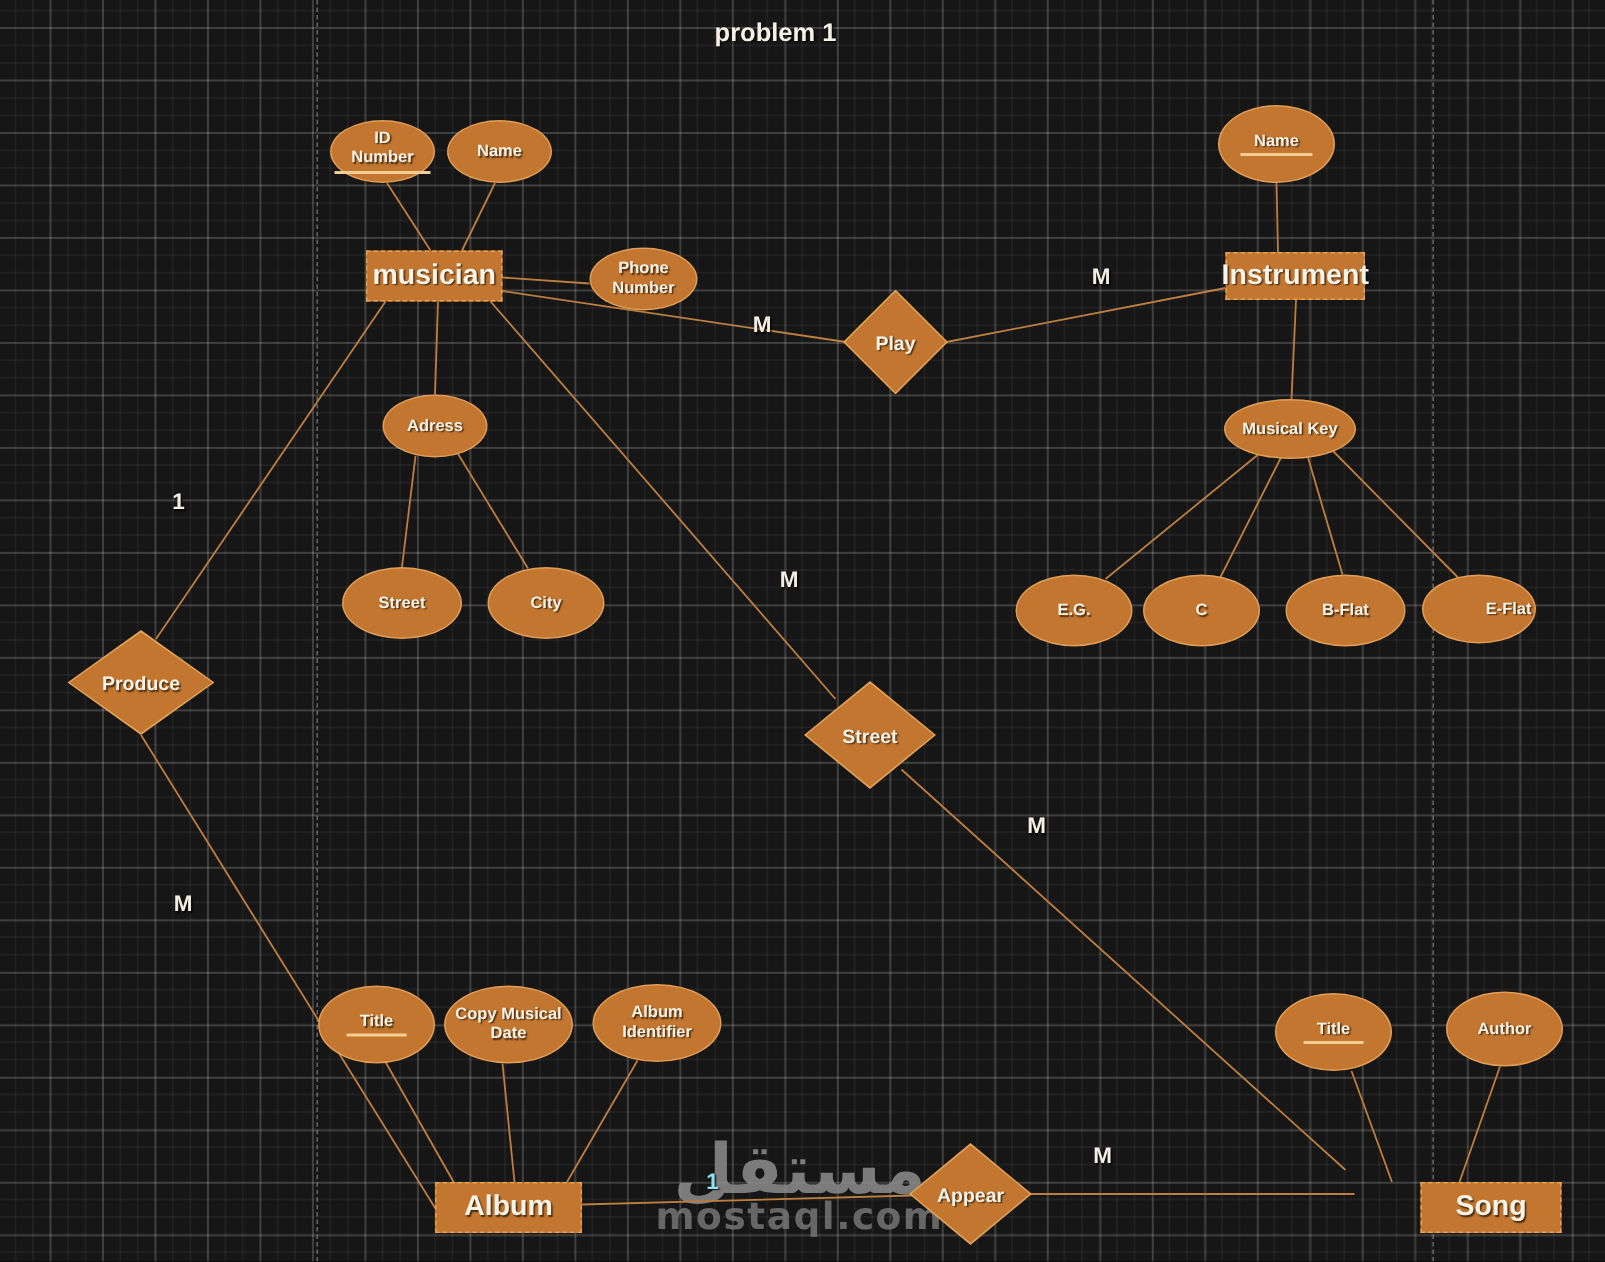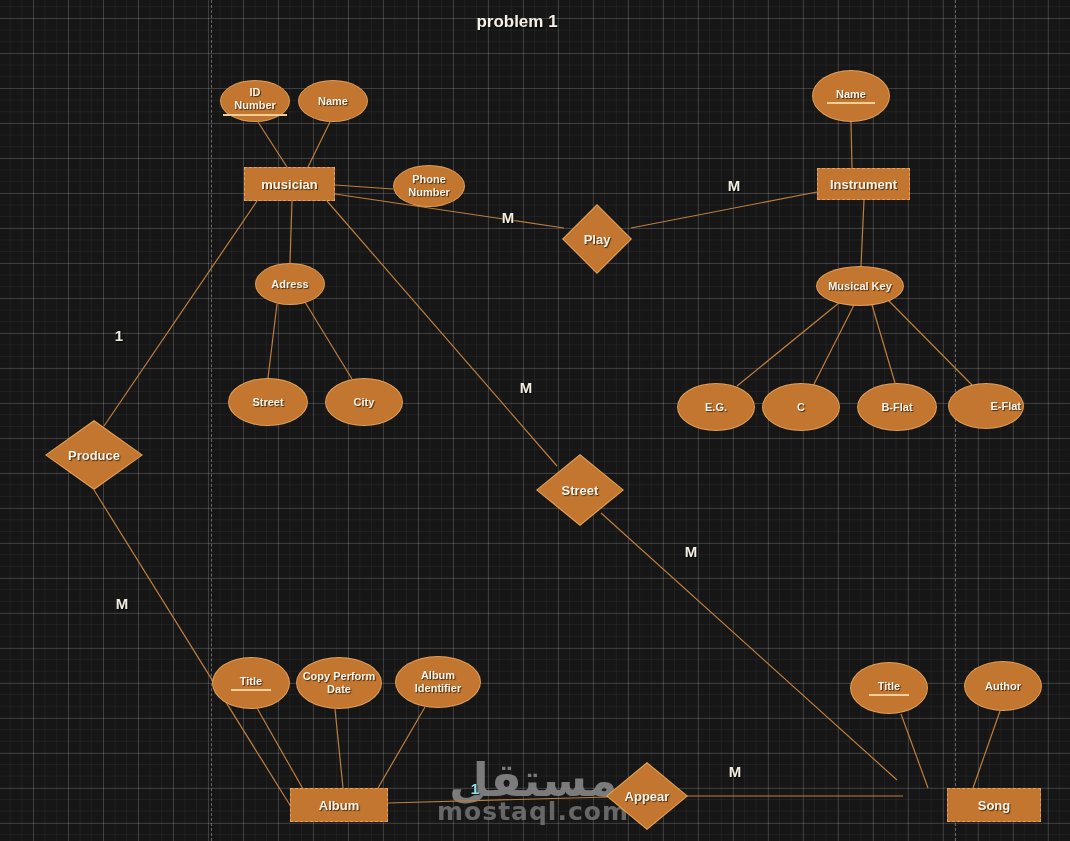--- a/index.html
+++ b/index.html
@@ -25,21 +25,21 @@
   }
   .watermark{position:absolute;left:533px;top:790px;transform:translate(-50%,-50%);z-index:1;text-align:center;line-height:1;user-select:none;}
   .wm-ar{font-family:"DejaVu Sans",sans-serif;font-size:46px;font-weight:bold;color:#8d8d8d;opacity:.85;}
   .wm-en{font-family:"DejaVu Sans",sans-serif;font-size:25px;font-weight:bold;color:#7b7b7b;opacity:.8;margin-top:-4px;letter-spacing:1px;}
   #edges{position:absolute;left:0;top:0;z-index:2;}
   #shapes,#labels{position:absolute;left:0;top:0;width:100%;height:100%;z-index:3;pointer-events:none;}
   #labels{z-index:4;}
   .node{position:absolute;display:flex;align-items:center;justify-content:center;
     color:#f8f3e7;font-weight:bold;text-align:center;pointer-events:auto;
     text-shadow:1px 1px 1px rgba(0,0,0,.65);box-sizing:border-box;}
-  .entity{font-size:13px;border:1px dashed #e2a257;}
+  .entity{font-size:19px;border:1px dashed #e2a257;}
   .attr{font-size:11px;border:1px solid rgba(232,166,94,.85);border-radius:50%;line-height:1.18;white-space:pre-line;padding:0 2px;}
   .diamond{position:absolute;pointer-events:auto;}
   .diamond,.diamond-in{clip-path:polygon(50% 0,100% 50%,50% 100%,0 50%);}
   .diamond-in{position:absolute;inset:1.5px;display:flex;align-items:center;justify-content:center;
     font-size:13px;font-weight:bold;color:#f8f3e7;text-shadow:1px 1px 1px rgba(0,0,0,.65);}
   .keyline{border-bottom:2px solid rgba(243,205,150,.95);padding:0 9px 2px;}
   .card{position:absolute;transform:translate(-50%,-50%);font-size:15px;font-weight:bold;
     text-shadow:1px 1px 1px rgba(0,0,0,.8);pointer-events:none;white-space:nowrap;}
 </style>
 </head>
@@ -87,21 +87,21 @@
       </div>
       <div class="node entity" style="left: 817px; top: 168px; width: 93px; height: 32px; background: rgb(194, 118, 47);">
         <span>Instrument</span>
       </div>
       <div class="node entity" style="left: 290px; top: 788px; width: 98px; height: 34px; background: rgb(194, 118, 47);">
         <span>Album</span>
       </div>
       <div class="node entity" style="left: 947px; top: 788px; width: 94px; height: 34px; background: rgb(194, 118, 47);">
         <span>Song</span>
       </div>
-      <div class="diamond" style="left: 562px; top: 204px; width: 70px; height: 70px; background: rgb(226, 162, 87);">
+      <div class="diamond" style="left: 562px; top: 193px; width: 70px; height: 70px; background: rgb(226, 162, 87);">
         <div class="diamond-in" style="background: rgb(194, 118, 47);">Play</div>
       </div>
       <div class="diamond" style="left: 45px; top: 420px; width: 98px; height: 70px; background: rgb(226, 162, 87);">
         <div class="diamond-in" style="background: rgb(194, 118, 47);">Produce</div>
       </div>
       <div class="diamond" style="left: 536px; top: 454px; width: 88px; height: 72px; background: rgb(226, 162, 87);">
         <div class="diamond-in" style="background: rgb(194, 118, 47);">Street</div>
       </div>
       <div class="diamond" style="left: 606px; top: 762px; width: 82px; height: 68px; background: rgb(226, 162, 87);">
         <div class="diamond-in" style="background: rgb(194, 118, 47);">Appear</div>
@@ -113,21 +113,21 @@
       <div class="node attr" style="left: 255px; top: 263px; width: 70px; height: 42px; background: rgb(194, 118, 47); text-align: center;"><span>Adress</span></div>
       <div class="node attr" style="left: 325px; top: 378px; width: 78px; height: 48px; background: rgb(194, 118, 47);"><span>City</span></div>
       <div class="node attr" style="left: 228px; top: 378px; width: 80px; height: 48px; background: rgb(194, 118, 47);"><span>Street</span></div>
       <div class="node attr" style="left: 812px; top: 70px; width: 78px; height: 52px; background: rgb(194, 118, 47);"><span class="keyline" style="border-bottom-color: rgb(243, 205, 150);">Name</span></div>
       <div class="node attr" style="left: 816px; top: 266px; width: 88px; height: 40px; background: rgb(194, 118, 47);"><span>Musical Key</span></div>
       <div class="node attr" style="left: 677px; top: 383px; width: 78px; height: 48px; background: rgb(194, 118, 47);"><span>E.G.</span></div>
       <div class="node attr" style="left: 762px; top: 383px; width: 78px; height: 48px; background: rgb(194, 118, 47);"><span>C</span></div>
       <div class="node attr" style="left: 857px; top: 383px; width: 80px; height: 48px; background: rgb(194, 118, 47);"><span>B-Flat</span></div>
       <div class="node attr" style="left: 948px; top: 383px; width: 76px; height: 46px; background: rgb(194, 118, 47); justify-content: flex-end;"><span>E-Flat</span></div>
       <div class="node attr" style="left: 212px; top: 657px; width: 78px; height: 52px; background: rgb(194, 118, 47);"><span class="keyline" style="border-bottom-color: rgb(243, 205, 150);">Title</span></div>
-      <div class="node attr" style="left: 296px; top: 657px; width: 86px; height: 52px; background: rgb(194, 118, 47);"><span>Copy Perform
+      <div class="node attr" style="left: 296px; top: 657px; width: 86px; height: 52px; background: rgb(194, 118, 47);"><span>Copy Musical
 Date</span></div>
       <div class="node attr" style="left: 395px; top: 656px; width: 86px; height: 52px; background: rgb(194, 118, 47);"><span>Album
 Identifier</span></div>
       <div class="node attr" style="left: 850px; top: 662px; width: 78px; height: 52px; background: rgb(194, 118, 47);"><span class="keyline" style="border-bottom-color: rgb(243, 205, 150);">Title</span></div>
       <div class="node attr" style="left: 964px; top: 661px; width: 78px; height: 50px; background: rgb(194, 118, 47);"><span>Author</span></div>
     </div>
   <div class="title">problem 1</div>
   <div id="labels">
       <span class="card" style="left: 508px; top: 217px; color: rgb(242, 237, 225);">M</span>
       <span class="card" style="left: 734px; top: 185px; color: rgb(242, 237, 225);">M</span>

